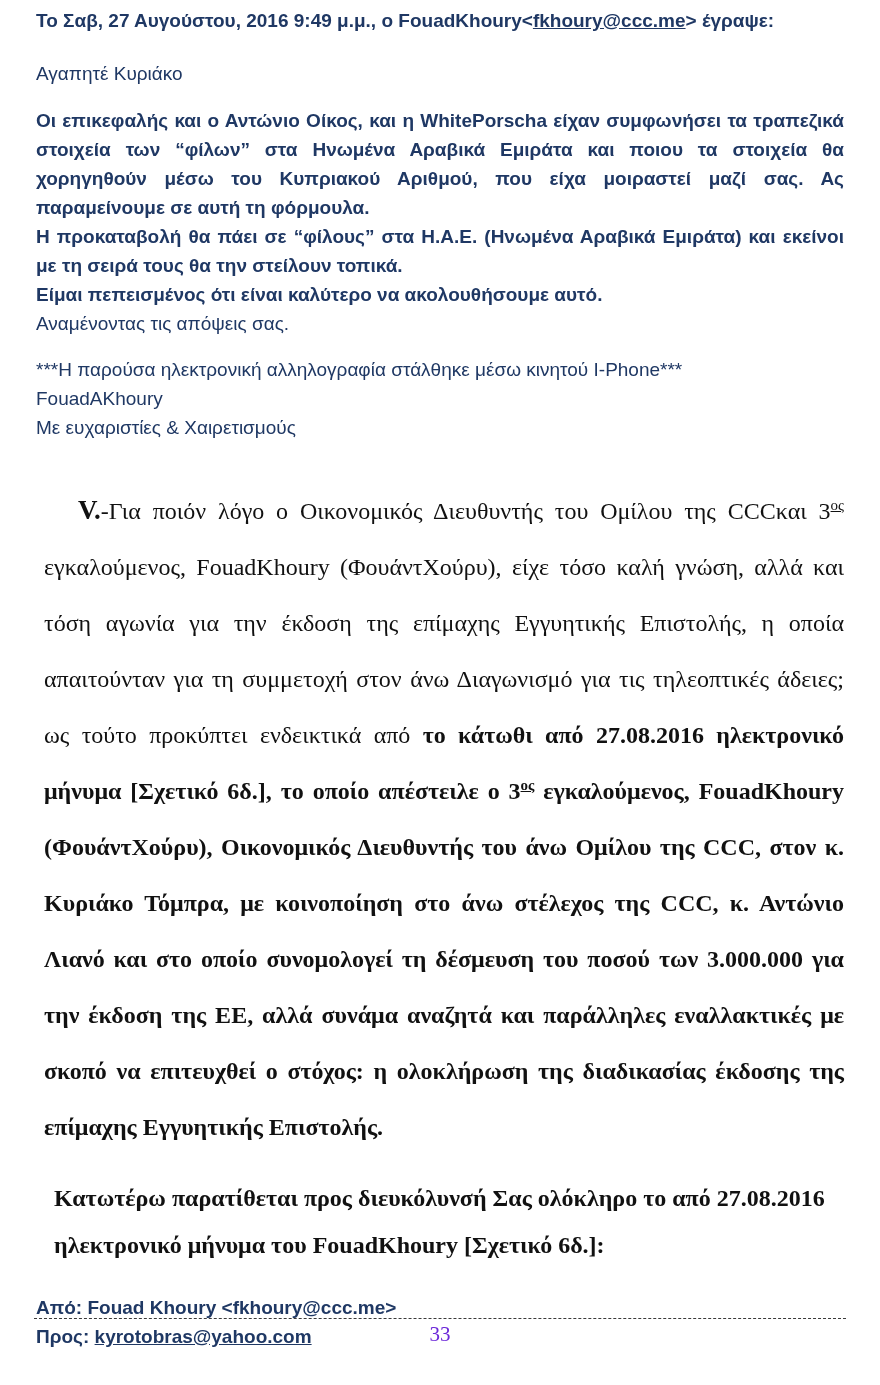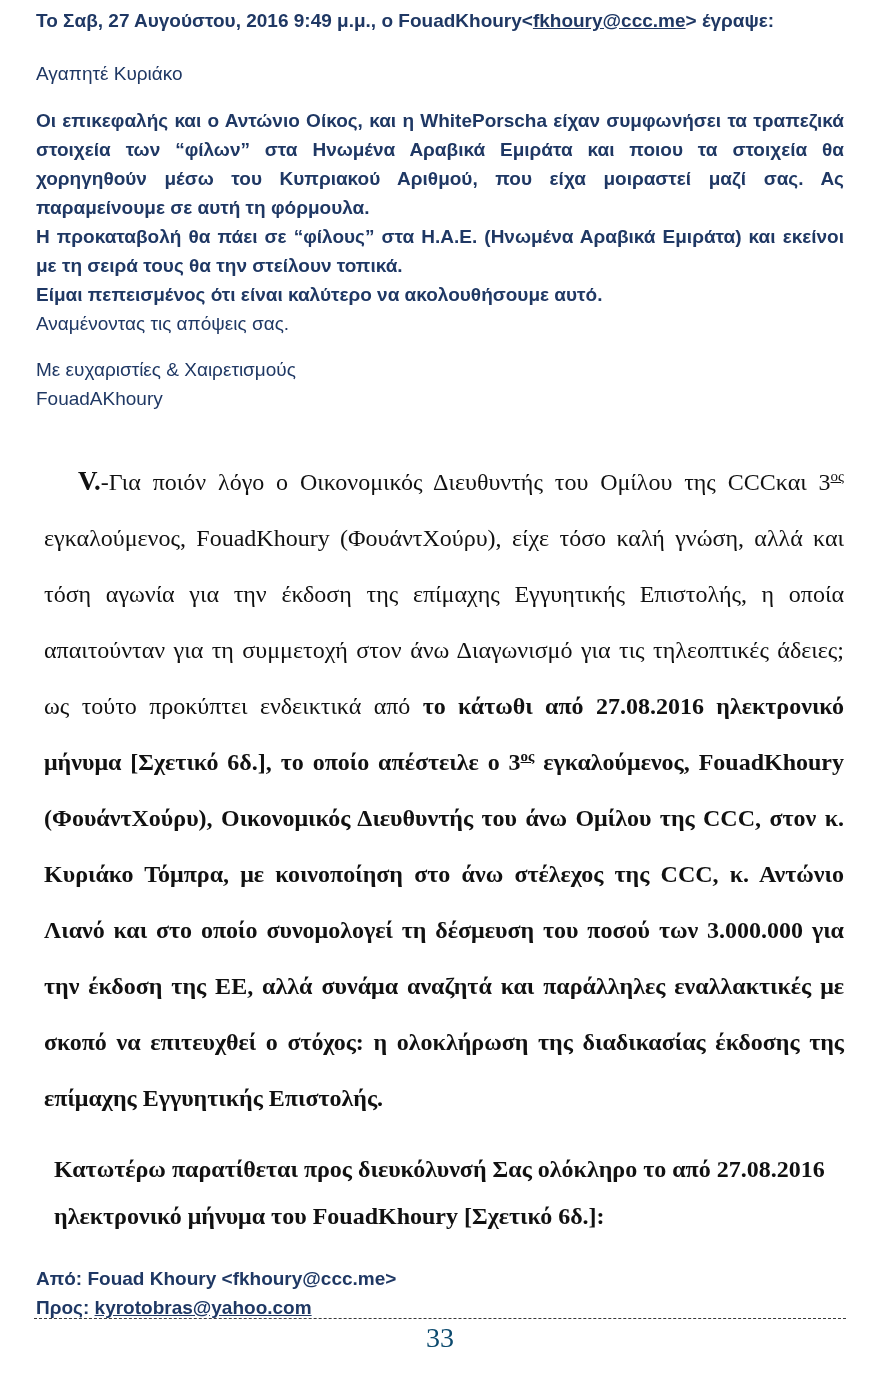--- a/index.html
+++ b/index.html
@@ -65,44 +65,45 @@
   .footer {
     position: absolute;
     left: 34px; right: 34px;
     top: 1318px;
     border-top: 1px dashed #3a3a3a;
     text-align: center;
   }
   .page-number {
     display: inline-block;
     margin-top: 3px;
-    color: #0c4a6e;
+    color: #6d28d9;
     font-family: "Liberation Serif", "DejaVu Serif", serif;
-    font-size: 28px;
+    font-size: 21px;
   }
 </style>
 </head>
 <body>
 
 <div class="page">
 
   <p class="email-text attribution"><span>Το Σαβ, 27 Αυγούστου, 2016 9:49 μ.μ., ο FouadKhoury&lt;</span><span class="link">fkhoury@ccc.me</span><span>&gt; έγραψε:</span></p>
 
   <p class="email-text greeting">Αγαπητέ Κυριάκο</p>
 
   <div class="email-text email-body">
     <p class="bold">Οι επικεφαλής  και ο Αντώνιο Οίκος, και η WhitePorscha είχαν συμφωνήσει τα τραπεζικά στοιχεία των “φίλων” στα Ηνωμένα Αραβικά Εμιράτα και ποιου τα στοιχεία θα χορηγηθούν μέσω του Κυπριακού Αριθμού, που είχα μοιραστεί μαζί σας. Ας παραμείνουμε σε  αυτή τη φόρμουλα.</p>
     <p class="bold">Η προκαταβολή θα πάει σε “φίλους” στα Η.Α.Ε. (Ηνωμένα Αραβικά Εμιράτα) και εκείνοι με τη σειρά τους θα την στείλουν τοπικά.</p>
     <p class="bold">Είμαι πεπεισμένος ότι είναι καλύτερο να ακολουθήσουμε αυτό.</p>
     <p class="regular">Αναμένοντας τις απόψεις σας.</p>
   </div>
 
   <div class="email-text email-sig">
+    <p>***Η παρούσα ηλεκτρονική αλληλογραφία στάλθηκε μέσω κινητού I-Phone***</p>
+    <p>FouadAKhoury</p>
     <p>Με ευχαριστίες &amp; Χαιρετισμούς</p>
-    <p>FouadAKhoury</p>
   </div>
 
   <p class="legal-para"><span class="vmark">V.</span><span>-Για  ποιόν λόγο ο Οικονομικός Διευθυντής  του  Ομίλου  της CCCκαι 3</span><sup>ος</sup><span> εγκαλούμενος, FouadKhoury (ΦουάντΧούρυ), είχε  τόσο καλή  γνώση, αλλά  και τόση αγωνία  για  την έκδοση  της επίμαχης  Εγγυητικής Επιστολής, η  οποία απαιτούνταν για  τη συμμετοχή στον  άνω Διαγωνισμό για  τις  τηλεοπτικές άδειες; ως τούτο προκύπτει ενδεικτικά   από </span><span class="legal-bold">το κάτωθι από 27.08.2016 ηλεκτρονικό μήνυμα  [Σχετικό 6δ.], το οποίο απέστειλε ο 3</span><sup class="legal-bold">ος</sup><span class="legal-bold">  εγκαλούμενος, FouadKhoury (ΦουάντΧούρυ), Οικονομικός Διευθυντής του άνω Ομίλου  της CCC, στον κ. Κυριάκο Τόμπρα, με  κοινοποίηση στο άνω  στέλεχος  της CCC,  κ. Αντώνιο Λιανό και στο οποίο συνομολογεί  τη δέσμευση του ποσού  των 3.000.000 για  την έκδοση της ΕΕ, αλλά συνάμα αναζητά και παράλληλες εναλλακτικές με  σκοπό να  επιτευχθεί ο στόχος: η ολοκλήρωση της διαδικασίας έκδοσης  της επίμαχης Εγγυητικής  Επιστολής.</span></p>
 
   <p class="callout">Κατωτέρω παρατίθεται προς  διευκόλυνσή Σας ολόκληρο το από 27.08.2016 ηλεκτρονικό  μήνυμα του FouadKhoury [Σχετικό 6δ.]:</p>
 
   <div class="email-text headers">
     <p><span>Από: </span><span>Fouad Khoury &lt;fkhoury@ccc.me&gt;</span></p>
     <p><span>Προς: </span><span class="link">kyrotobras@yahoo.com</span></p>
 

